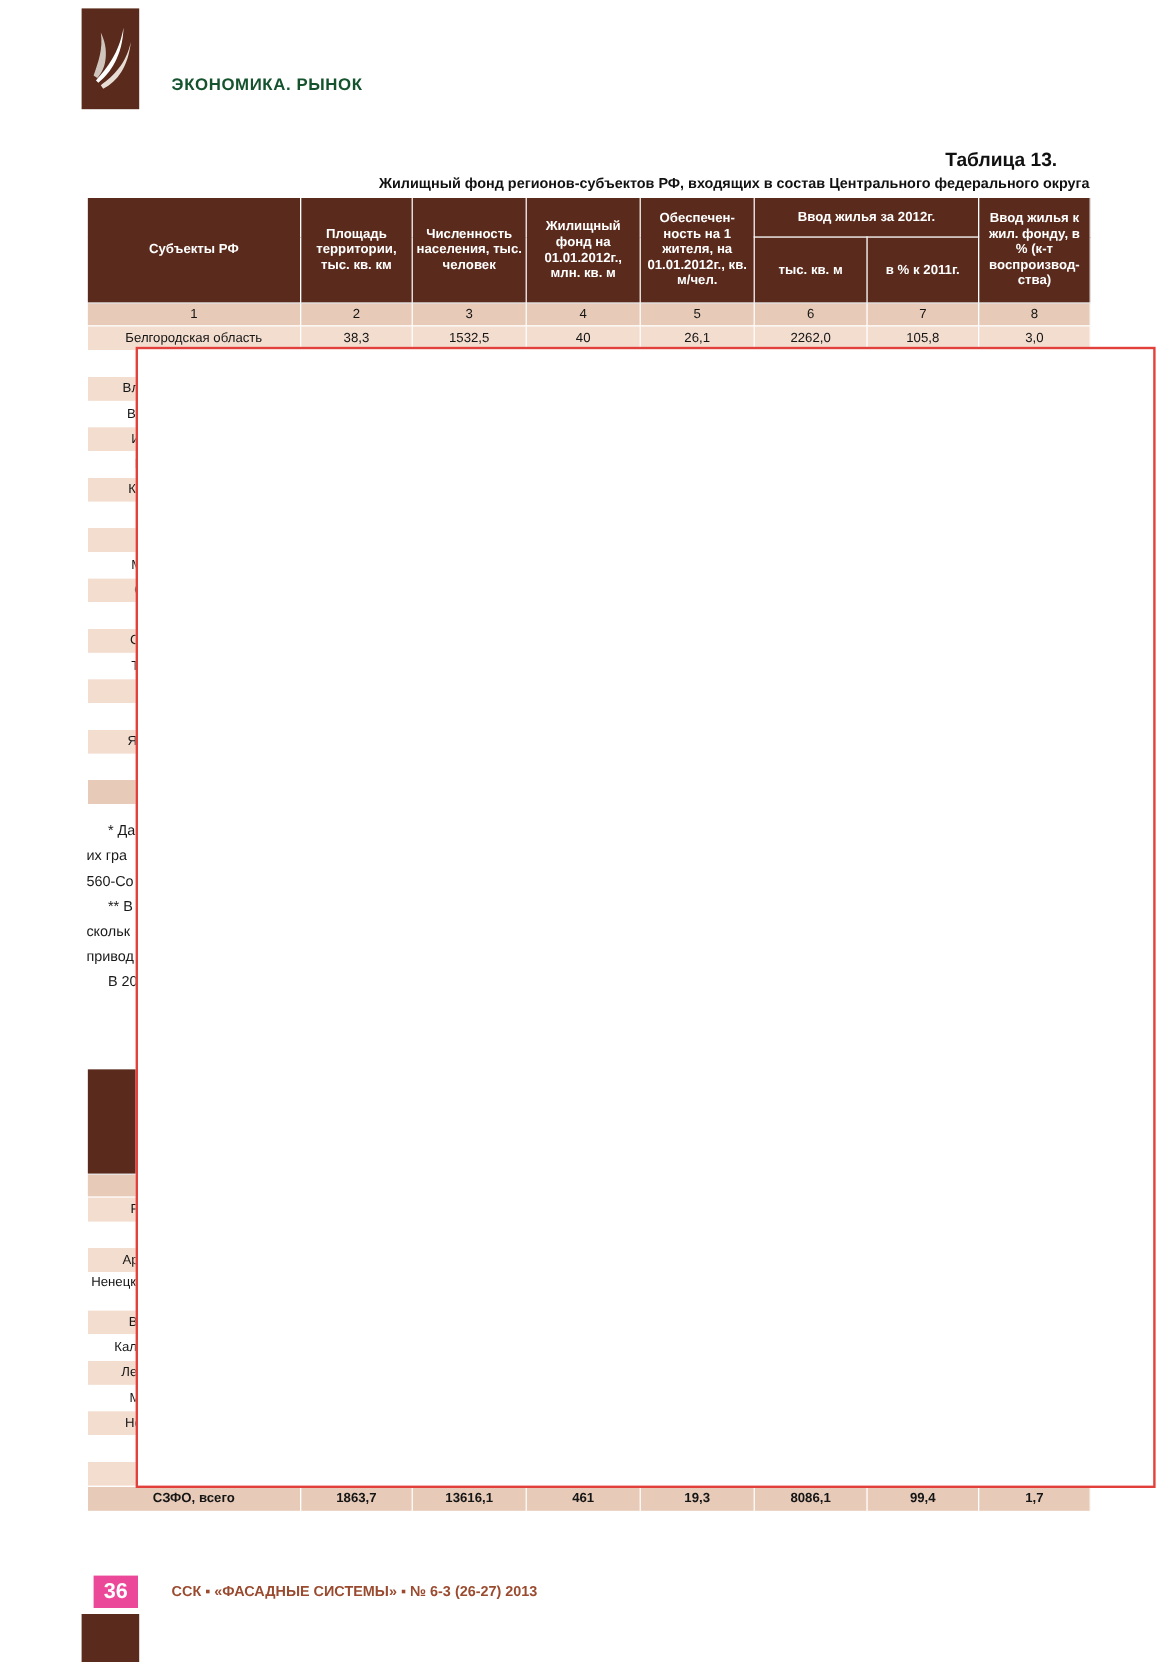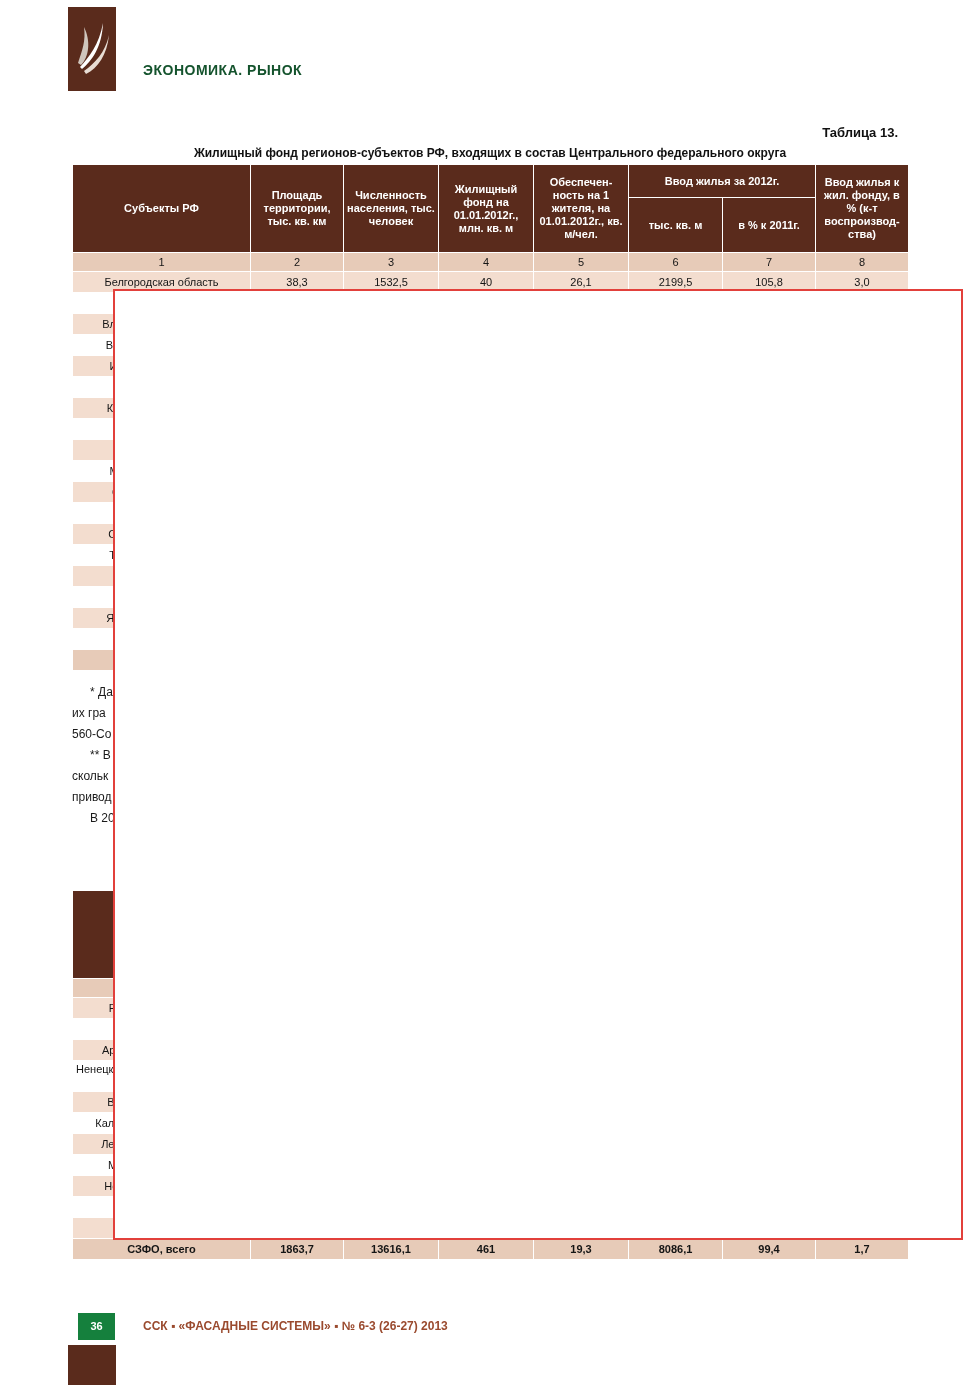--- a/index.html
+++ b/index.html
@@ -6,23 +6,23 @@
   .page{position:relative;width:980px;height:1385px;background:#ffffff;overflow:hidden;
         font-family:"Liberation Sans",sans-serif;color:#1a1a1a;}
 
   
   .logo-box{position:absolute;left:68px;top:7px;width:48px;height:84px;background:#5a2b1c;}
   .corner-box{position:absolute;left:68px;top:1345px;width:48px;height:40px;background:#5a2b1c;}
 
   .section-header{position:absolute;left:143px;top:62px;font-size:14px;font-weight:bold;
         color:#14532d;letter-spacing:.5px;}
 
-  .table-caption{position:absolute;left:72px;top:125px;width:826px;text-align:right;
-        font-size:13px;font-weight:bold;color:#111;}
-  .table1-title{position:absolute;left:72px;top:146px;width:836px;text-align:center;
+  .table-caption{position:absolute;left:55px;top:125px;width:826px;text-align:right;
+        font-size:16px;font-weight:bold;color:#111;}
+  .table1-title{position:absolute;left:72px;top:146px;width:836px;text-align:right;
         font-size:12px;font-weight:bold;color:#111;}
 
   
   .t{border-collapse:collapse;table-layout:fixed;width:836px;font-size:11px;color:#151515;}
   .t th,.t td{border:1px solid #ffffff;padding:1px 3px;box-sizing:border-box;}
   .t thead th{background:#5a2b1c;color:#ffffff;font-weight:bold;text-align:center;
         vertical-align:middle;font-size:11px;line-height:13px;}
   .t thead tr.h1{height:33px;}
   .t thead tr.h2{height:55px;}
   .t tr.nums td{background:#e7cbb8;text-align:center;height:19px;font-size:11px;}
@@ -40,22 +40,22 @@
   .footnotes{position:absolute;left:72px;top:682px;width:836px;font-size:12px;
         line-height:21px;color:#1a1a1a;}
   .fn-line{white-space:pre;overflow:hidden;}
   .fn-indent{text-indent:18px;}
 
   
   .overlay{position:absolute;left:113px;top:289px;width:850px;height:951px;background:#ffffff;
         border:2px solid #e2403b;box-sizing:border-box;z-index:40;}
 
   
-  .footer-num{position:absolute;left:78px;top:1313px;width:37px;height:27px;background:#15803d;
-        color:#fff;font-weight:bold;font-size:11px;text-align:center;line-height:27px;}
+  .footer-num{position:absolute;left:78px;top:1313px;width:37px;height:27px;background:#ec4899;
+        color:#fff;font-weight:bold;font-size:18px;text-align:center;line-height:27px;}
   .footer-text{position:absolute;left:143px;top:1313px;height:27px;line-height:27px;
         color:#9a4a2e;font-size:12px;font-weight:bold;}
 </style>
 </head>
 <body>
 
 <div class="page">
 
   <div class="logo-box">
     <span>
@@ -108,21 +108,21 @@
         <td>8</td>
       </tr>
     </thead>
     <tbody>
         <tr class="shade">
           <td class="name-cell">Белгородская область</td>
           <td class="val-cell">38,3</td>
           <td class="val-cell">1532,5</td>
           <td class="val-cell">40</td>
           <td class="val-cell">26,1</td>
-          <td class="val-cell">2199,5</td>
+          <td class="val-cell">2262,0</td>
           <td class="val-cell">105,8</td>
           <td class="val-cell">3,0</td>
         </tr>
         <tr>
           <td class="name-cell">Брянская область</td>
           <td class="val-cell"></td>
           <td class="val-cell"></td>
           <td class="val-cell"></td>
           <td class="val-cell"></td>
           <td class="val-cell"></td>

